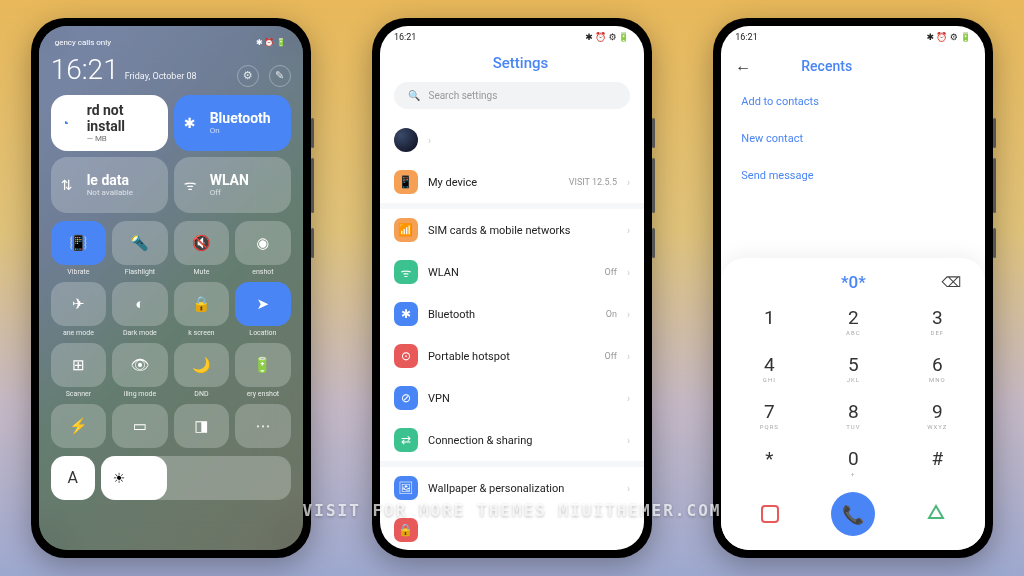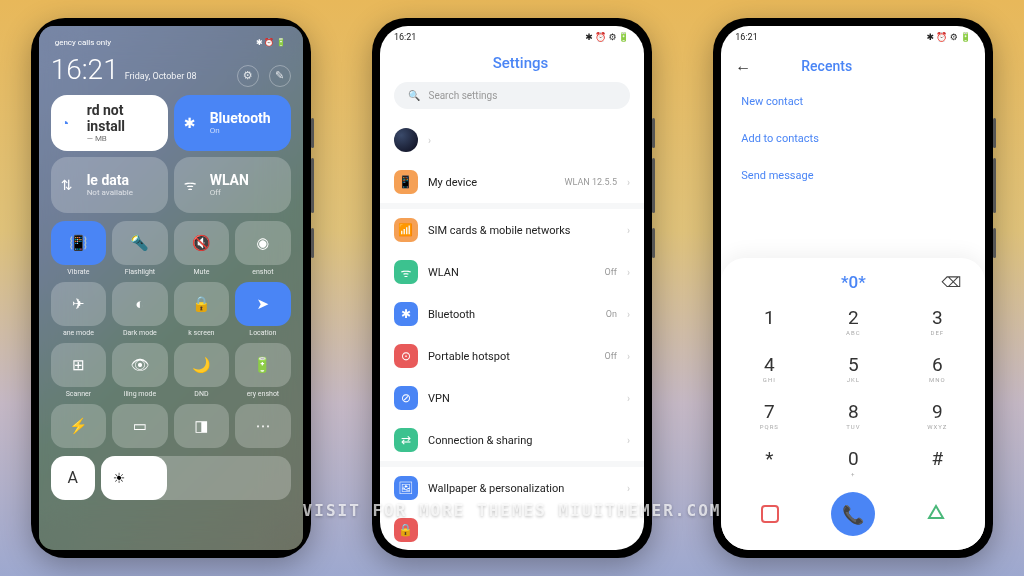--- a/index.html
+++ b/index.html
@@ -21,21 +21,20 @@
   overflow: hidden; position: relative;
 }
 .side-btn { position: absolute; right: -3px; width: 3px; background: #555; border-radius: 2px; }
 .sb1 { top: 100px; height: 30px; }
 .sb2 { top: 140px; height: 55px; }
 .sb3 { top: 210px; height: 30px; }
 
 
 .p1 .screen {
   background: linear-gradient(135deg, #8b9cc4 0%, #7b8ba5 30%, #6a8a6a 55%, #7b7b5a 100%);
-  border-radius: 15px;
 }
 .p1-overlay { position: absolute; inset: 0; backdrop-filter: blur(20px); background: rgba(90,100,120,.35); padding: 10px 12px; }
 .status-bar { display: flex; justify-content: space-between; color: #fff; font-size: 8px; padding: 2px 4px; }
 .status-right { display: flex; gap: 3px; align-items: center; }
 .time-row { display: flex; align-items: baseline; gap: 6px; color: #fff; margin-top: 4px; }
 .big-time { font-size: 28px; font-weight: 300; }
 .date-str { font-size: 9px; opacity: .9; }
 .top-icons { margin-left: auto; display: flex; gap: 10px; color: #fff; opacity: .8; }
 .top-icons span { width: 22px; height: 22px; display: flex; align-items: center; justify-content: center; border: 1px solid rgba(255,255,255,.4); border-radius: 50%; font-size: 11px; }
 .tiles { display: grid; grid-template-columns: 1fr 1fr; gap: 6px; margin-top: 8px; }
@@ -235,21 +234,21 @@
     </div>
     <div class="setting-row">
       <div class="setting-ico avatar-dark"></div>
       <span class="setting-chev">›</span>
     </div>
     <div class="setting-row">
       <div class="setting-ico" style="background:#f5a055">📱</div>
       <div class="setting-txt">
           <div class="setting-name">My device</div>
         </div>
-      <span class="setting-val">WLAN 12.5.5</span>
+      <span class="setting-val">VISIT 12.5.5</span>
       <span class="setting-chev">›</span>
     </div>
     <div class="divider"></div>
     <div id="settings-list">
         <div class="setting-row">
           <div class="setting-ico" style="background:#f5a055">📶</div>
           <div class="setting-txt">
             <div class="setting-name">SIM cards &amp; mobile networks</div>
           </div>
           <span class="setting-val"></span>
@@ -317,22 +316,22 @@
   <div class="screen">
     <div class="p2-status">
       <span>16:21</span>
       <span>✱ ⏰ ⚙ 🔋</span>
     </div>
     <div class="recents-header">
       <span class="back-arrow">←</span>
       <span class="recents-title">Recents</span>
     </div>
     <div id="dialer-links">
+        <div class="link-item">Add to contacts</div>
         <div class="link-item">New contact</div>
-        <div class="link-item">Add to contacts</div>
         <div class="link-item">Send message</div>
       </div>
     <div class="dialpad-container">
       <div class="dial-display">
         <span class="dial-number">*0*</span>
         <span class="dial-back">⌫</span>
       </div>
       <div class="keypad" id="keypad">
           <div class="key">
             <div class="key-num">1</div>

